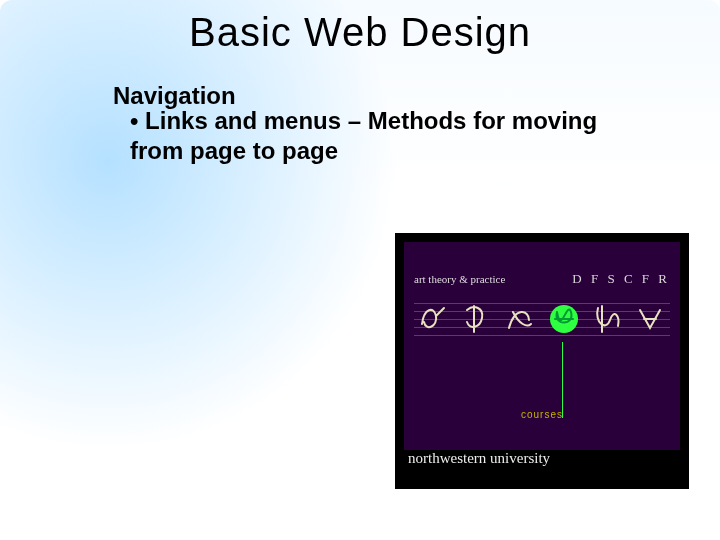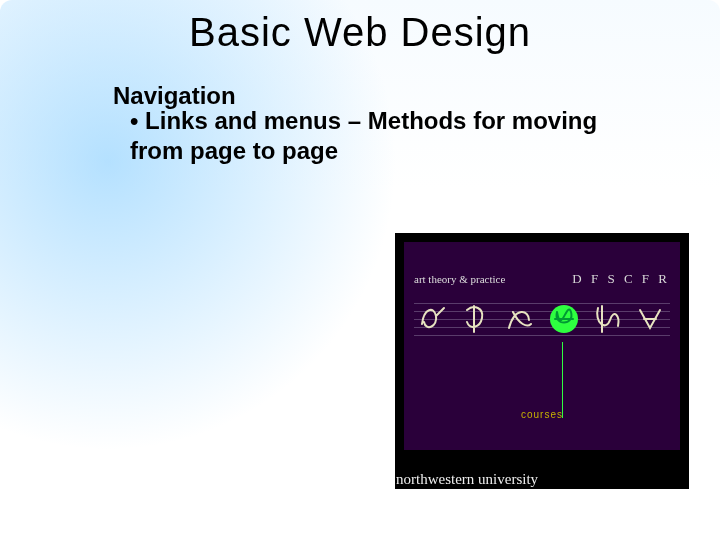--- a/index.html
+++ b/index.html
@@ -167,21 +167,22 @@
     letter-spacing: 1px;
   }
   .shot .footer {
     position: absolute;
     left: 0;
     right: 0;
     bottom: 0;
     height: 38px;
     background: #000;
     display: flex;
-    align-items: flex-end;
+    align-items: flex-start;
+    padding-left: 12px;
     color: #eee;
     font-family: "Times New Roman", serif;
     font-size: 15px;
   }
 </style>
 </head>
 <body>
 
 <div class="slide">
 

